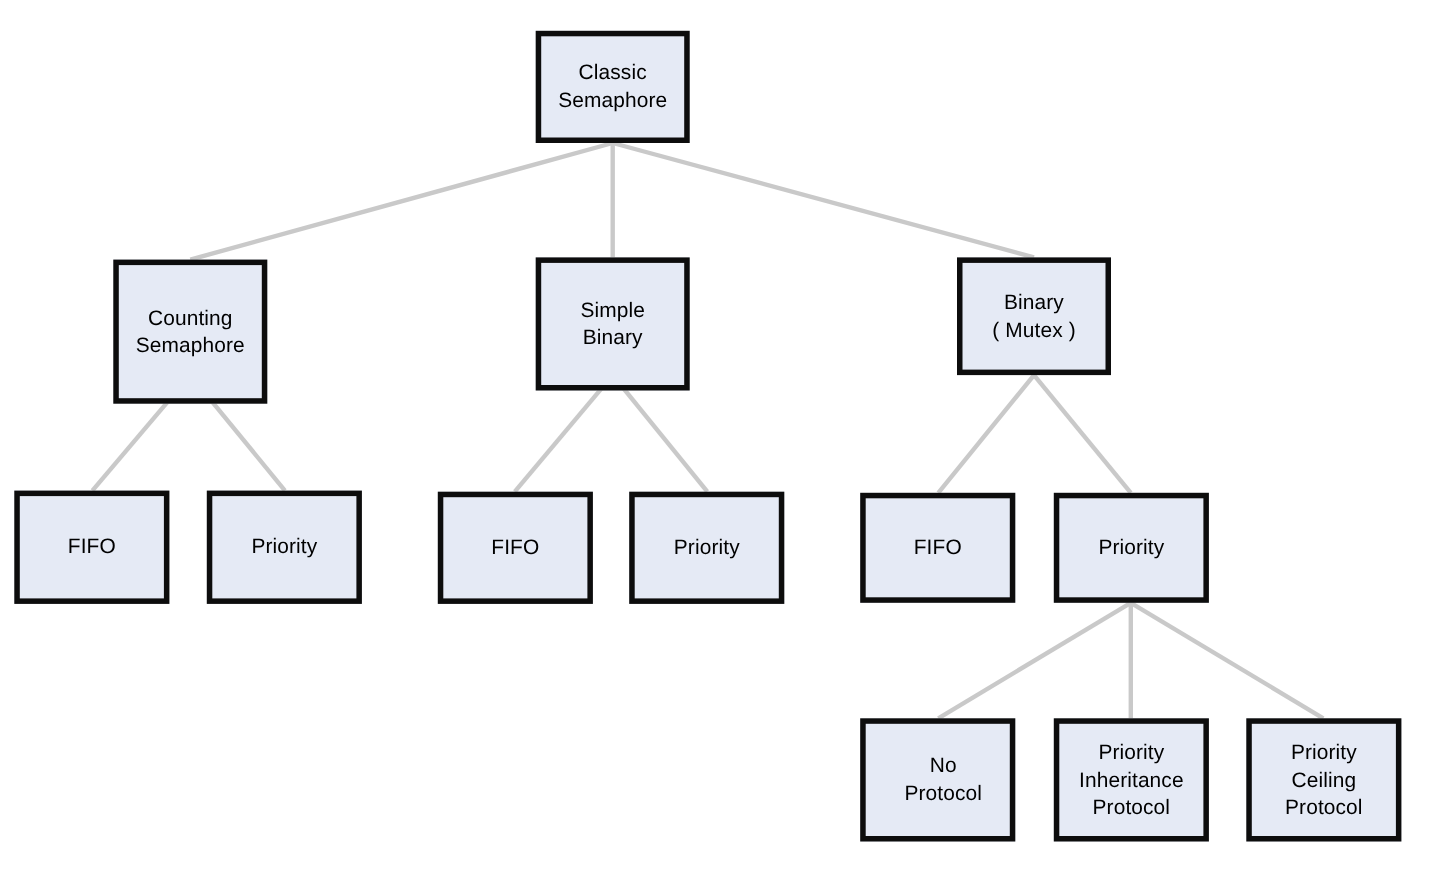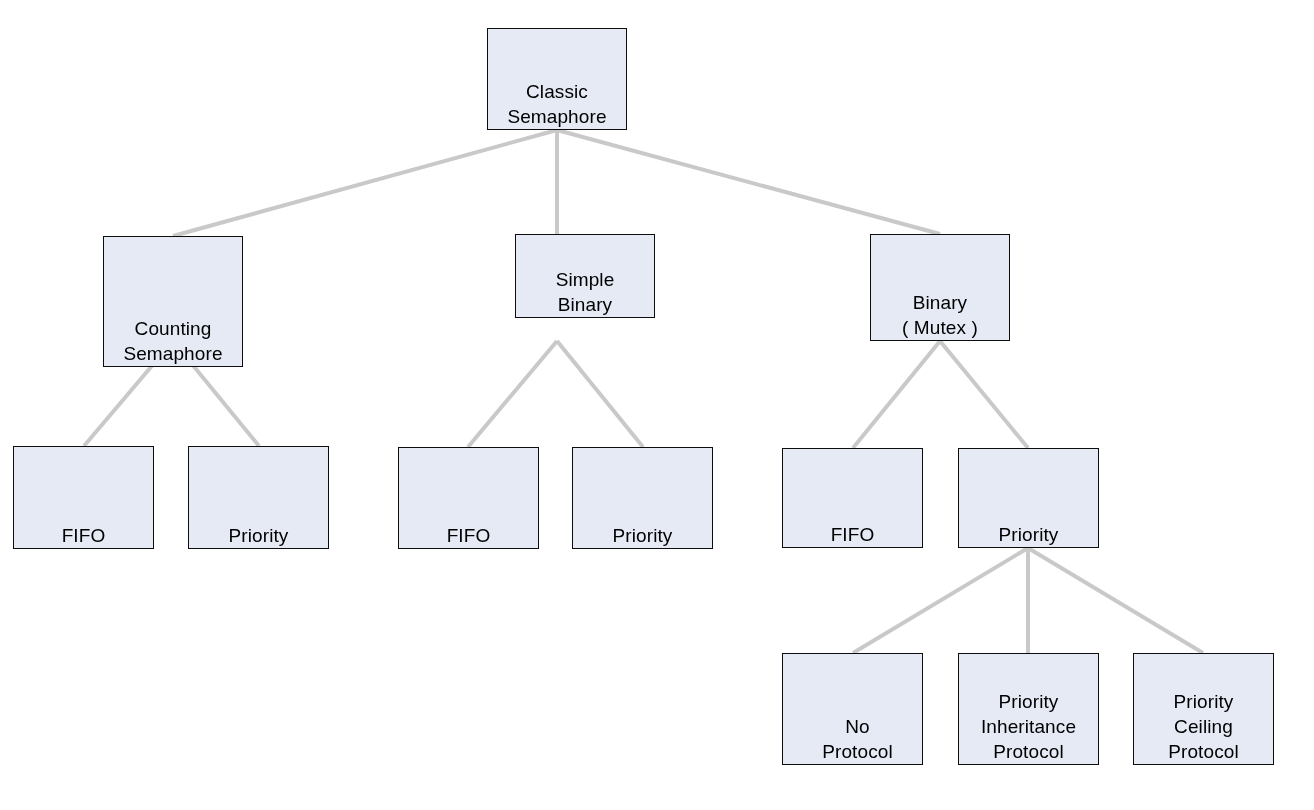--- a/index.html
+++ b/index.html
@@ -26,23 +26,23 @@
     left: 0;
     top: 0;
     width: 1314px;
     height: 810px;
     pointer-events: none;
   }
   .node-box {
     position: absolute;
     box-sizing: border-box;
     background: #e5eaf5;
-    border: 1px solid #8b5cf6;
+    border: 5px solid #8b5cf6;
     display: flex;
-    align-items: flex-end;
+    align-items: center;
     justify-content: center;
     text-align: center;
   }
   .node-label {
     color: #000000;
     font-family: "Liberation Sans", sans-serif;
     font-size: 19px;
     line-height: 25px;
     white-space: pre-line;
     letter-spacing: 0.1px;
@@ -68,21 +68,21 @@
     </svg>
   <div id="node-layer">
       <div class="node-box" style="left: 487px; top: 28px; width: 140px; height: 102px; background: rgb(229, 234, 245); border-color: rgb(13, 13, 13);">
         <div class="node-label" style="color: rgb(0, 0, 0);">Classic
 Semaphore</div>
       </div>
       <div class="node-box" style="left: 103px; top: 236px; width: 140px; height: 131px; background: rgb(229, 234, 245); border-color: rgb(13, 13, 13);">
         <div class="node-label" style="color: rgb(0, 0, 0);">Counting
 Semaphore</div>
       </div>
-      <div class="node-box" style="left: 487px; top: 234px; width: 140px; height: 84px; background: rgb(229, 234, 245); border-color: rgb(13, 13, 13); margin-left: 28px;">
+      <div class="node-box" style="left: 487px; top: 234px; width: 140px; height: 121px; background: rgb(229, 234, 245); border-color: rgb(13, 13, 13);">
         <div class="node-label" style="color: rgb(0, 0, 0);">Simple
 Binary</div>
       </div>
       <div class="node-box" style="left: 870px; top: 234px; width: 140px; height: 107px; background: rgb(229, 234, 245); border-color: rgb(13, 13, 13);">
         <div class="node-label" style="color: rgb(0, 0, 0);">Binary
 ( Mutex )</div>
       </div>
       <div class="node-box" style="left: 13px; top: 446px; width: 141px; height: 103px; background: rgb(229, 234, 245); border-color: rgb(13, 13, 13);">
         <div class="node-label" style="color: rgb(0, 0, 0);">FIFO</div>
       </div>

